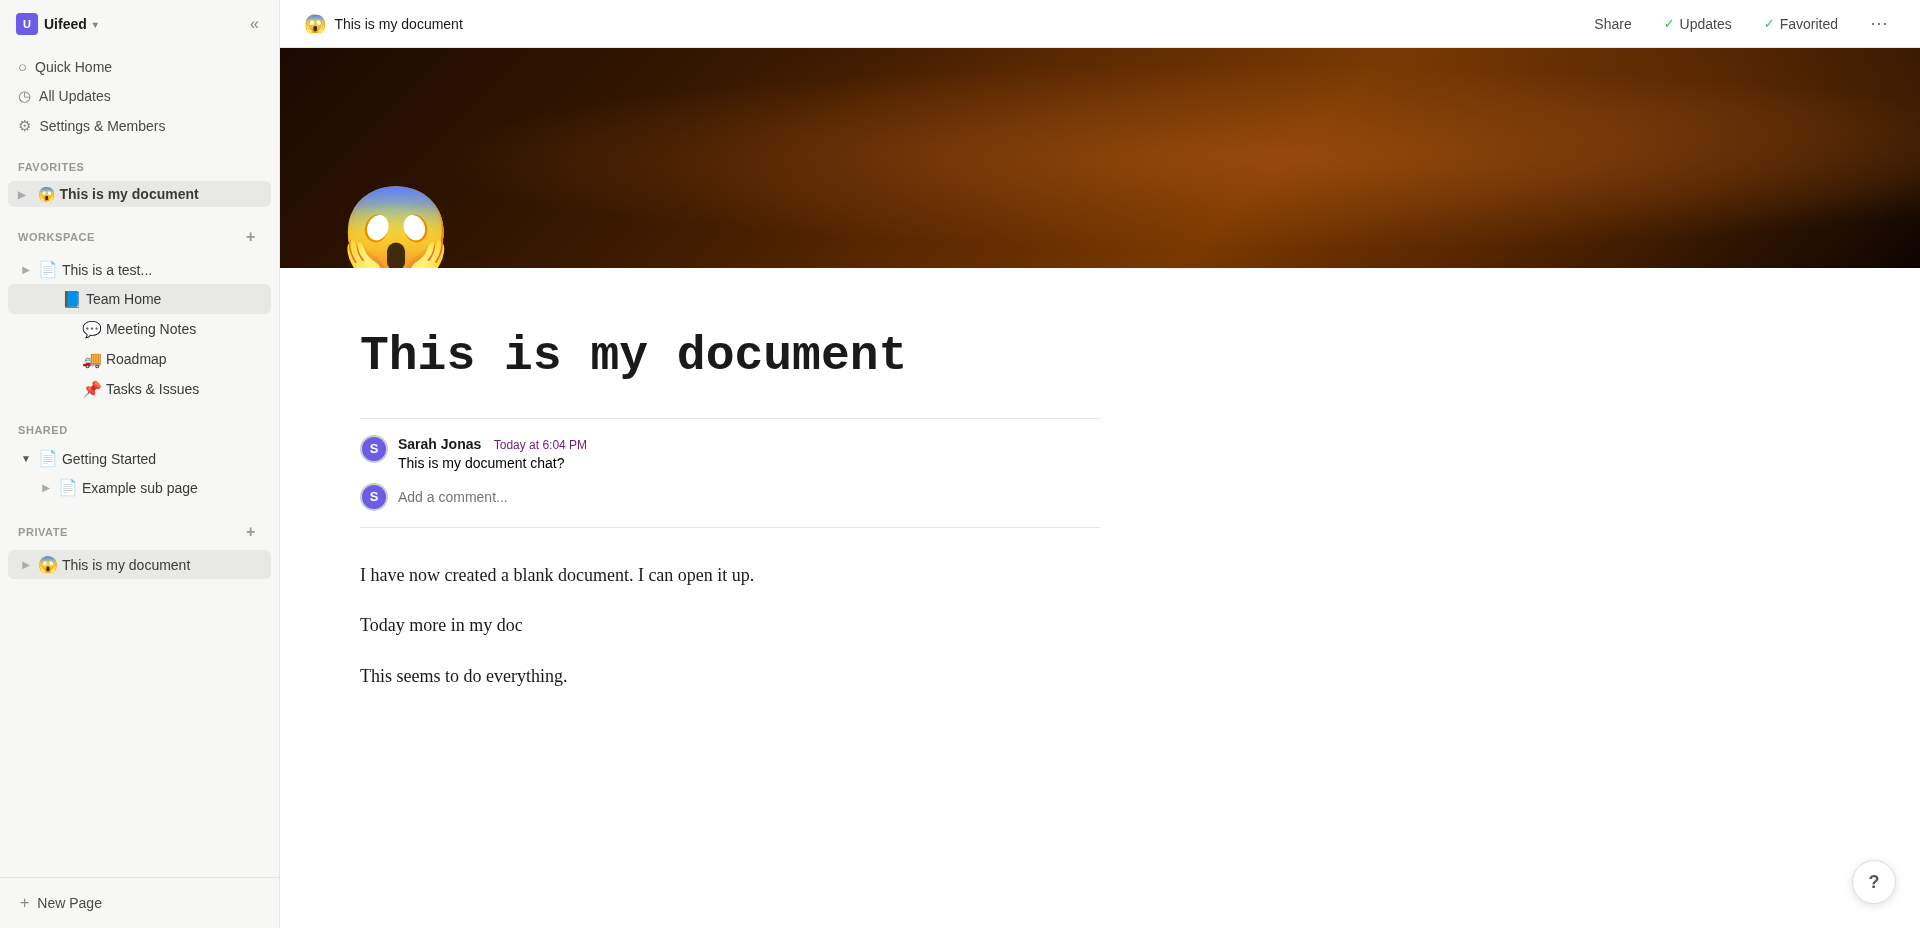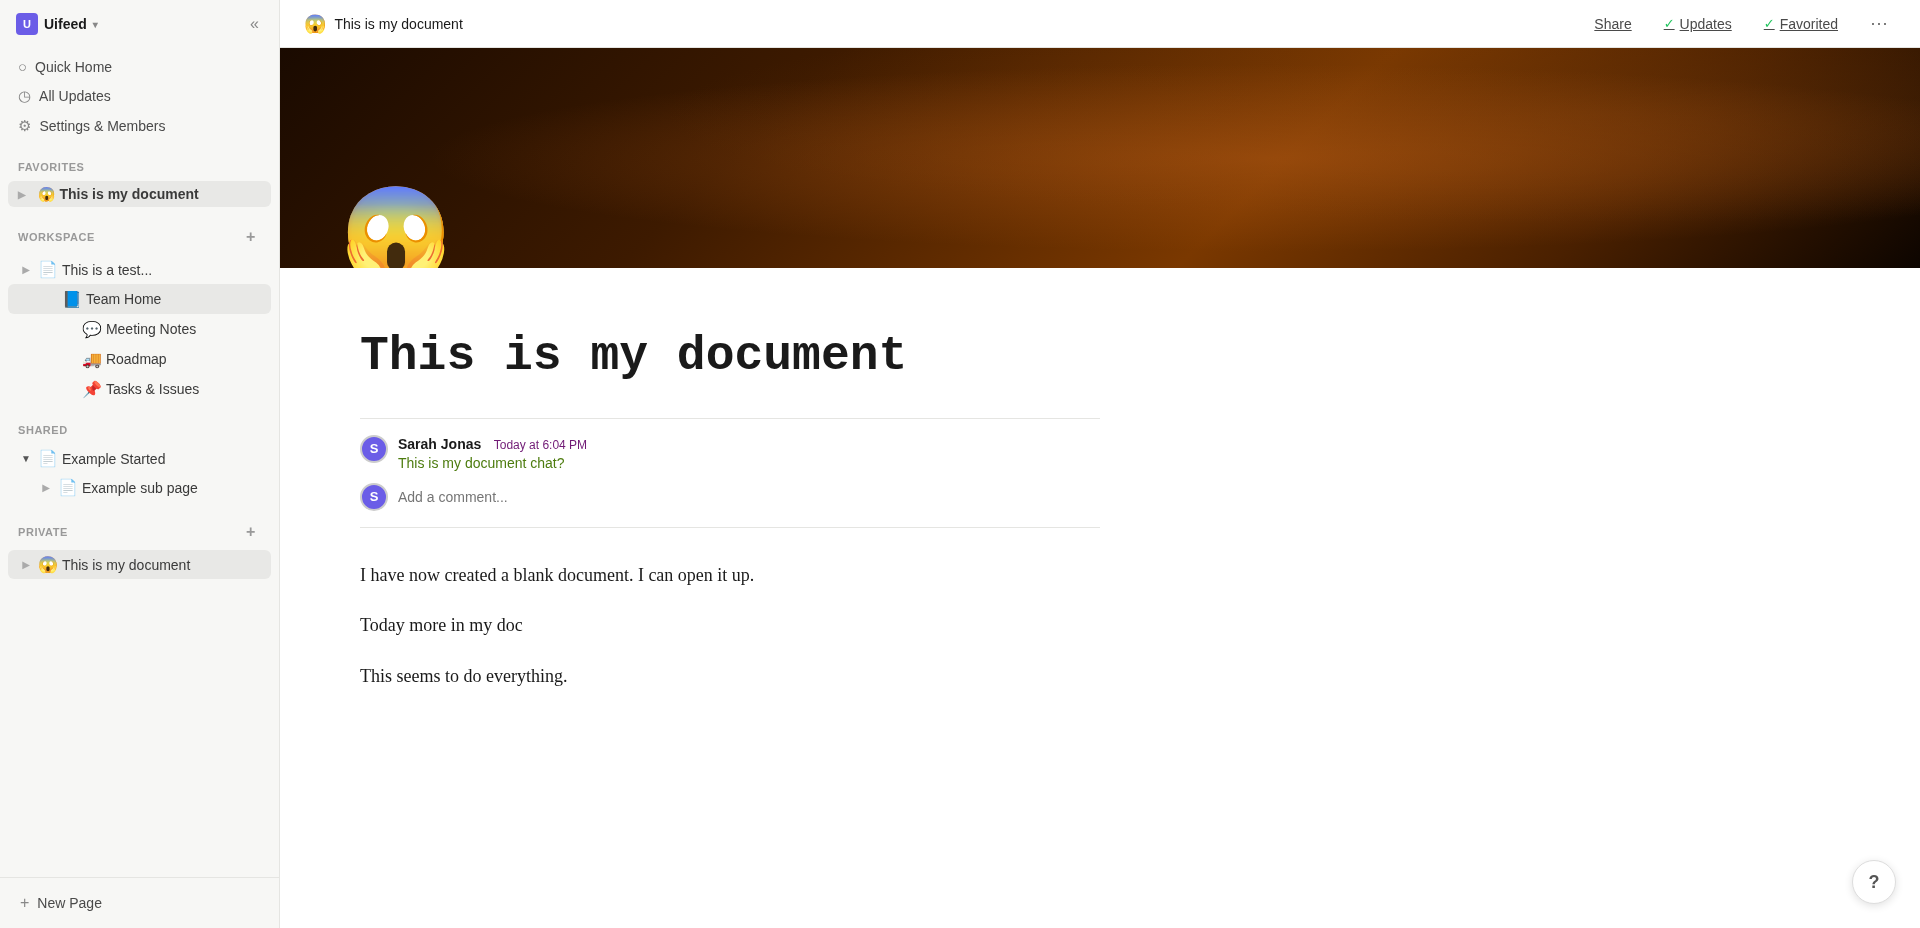--- a/index.html
+++ b/index.html
@@ -213,21 +213,20 @@
 
     .topbar-btn {
       display: flex;
       align-items: center;
       gap: 5px;
       font-size: 14px;
       color: #4a4a4a;
       cursor: pointer;
       padding: 4px 8px;
       border-radius: 5px;
-      text-decoration: underline;
     }
 
     .topbar-btn .check-icon { color: #22c55e; font-size: 13px; }
     .topbar-more { cursor: pointer; font-size: 18px; color: #666; padding: 4px 8px; border-radius: 5px; }
 
     
     #content {
       flex: 1;
       overflow-y: auto;
       position: relative;
@@ -314,21 +313,21 @@
     }
 
     .comment-time {
       font-size: 12px;
       color: #701a75;
       margin-left: 8px;
     }
 
     .comment-text {
       font-size: 14px;
-      color: #4d7c0f;
+      color: #000000;
       margin-top: 2px;
     }
 
     .comment-input-row {
       display: flex;
       align-items: center;
       gap: 10px;
     }
 
     .comment-input {
@@ -453,21 +452,21 @@
     </div>
   </div>
 
   <div class="section-header">
     <span>SHARED</span>
   </div>
   <div class="sidebar-nav">
     <div class="tree-item">
       <span class="expand-arrow" style="color:#555;">▼</span>
       <span class="item-icon">📄</span>
-      <span class="item-label">Example Started</span>
+      <span class="item-label">Getting Started</span>
     </div>
     <div class="tree-children">
       <div class="tree-item">
         <span class="expand-arrow">▶</span>
         <span class="item-icon">📄</span>
         <span class="item-label">Example sub page</span>
       </div>
     </div>
   </div>
 

